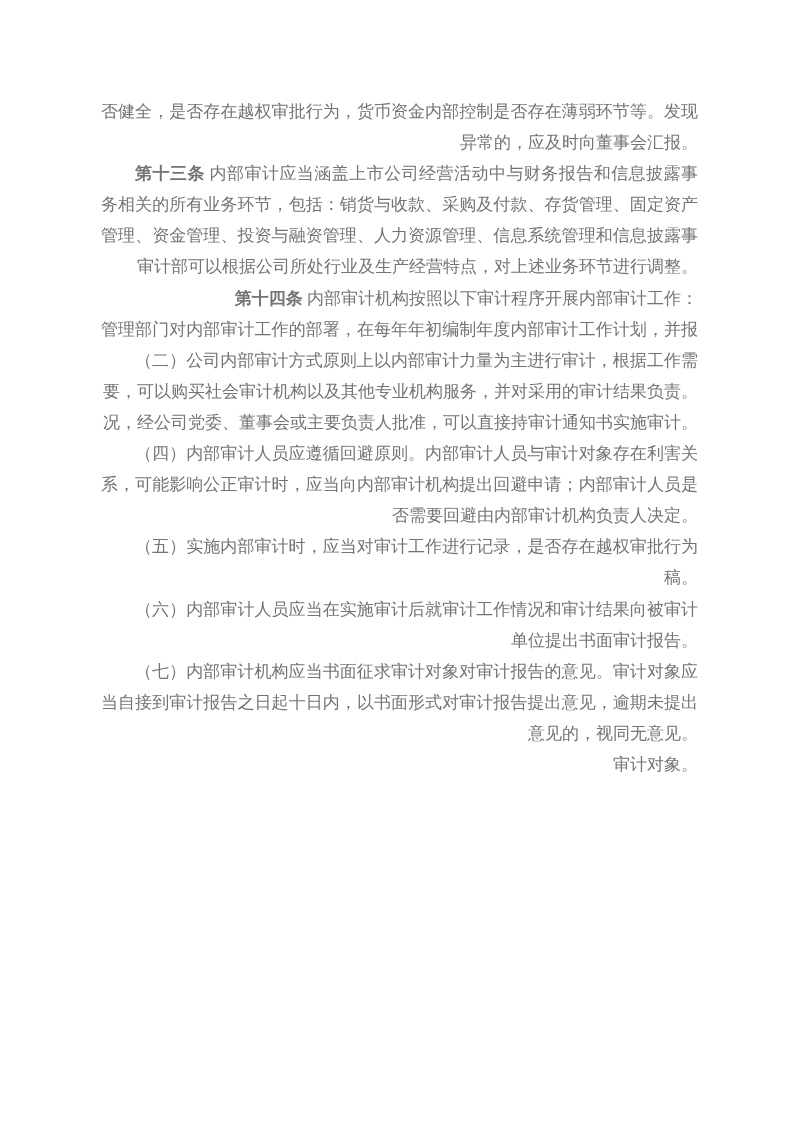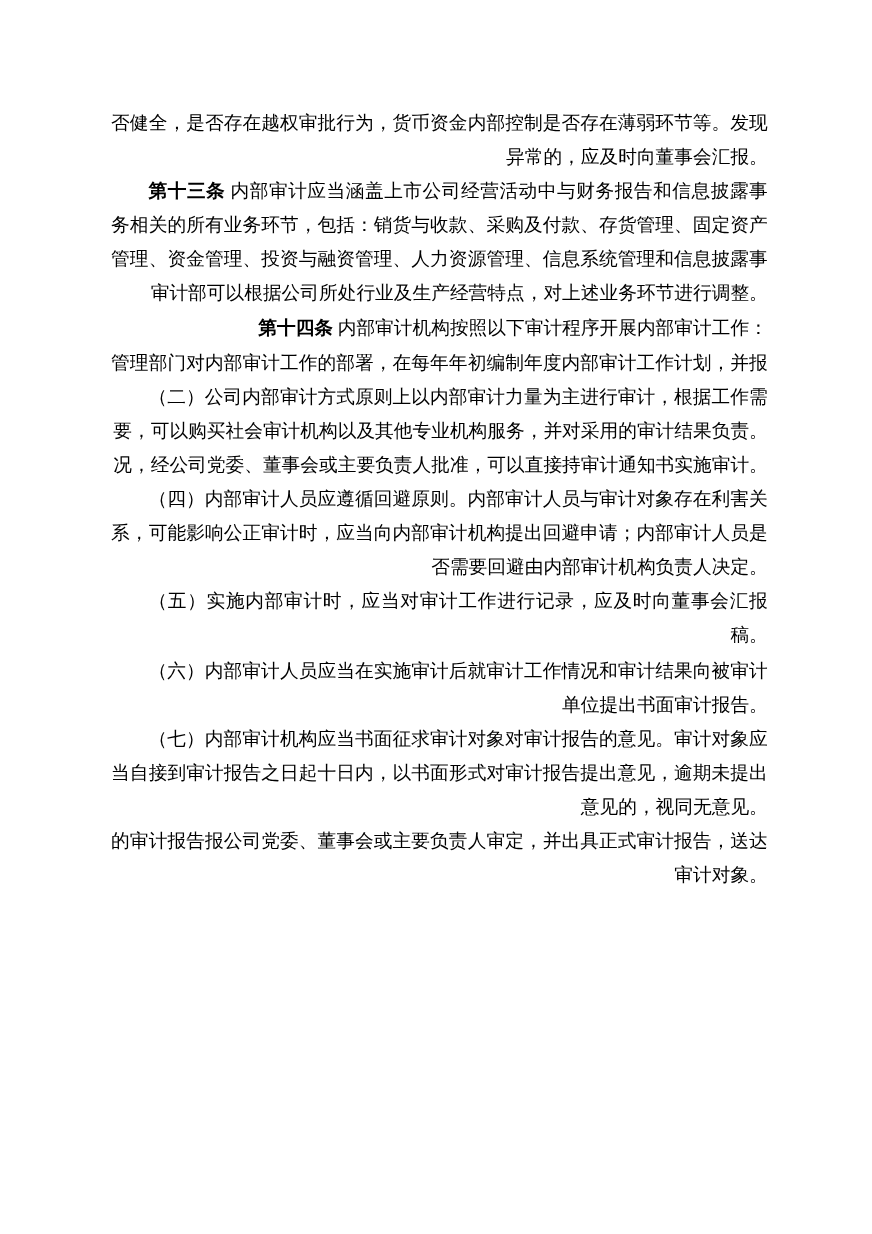--- a/index.html
+++ b/index.html
@@ -36,38 +36,37 @@
     text-align: justify;
     text-align-last: justify;
   }
   .run { font-weight: normal; }
   .run.bold { font-weight: 700; }
 </style>
 </head>
 <body style="background: rgb(255, 255, 255);">
 
 <div class="page">
-  <div class="content" style="color: #000000;">
+  <div class="content" style="color: #737373;">
       <div class="line justify"><span class="run">否健全，是否存在越权审批行为，货币资金内部控制是否存在薄弱环节等。发现</span></div>
       <div class="line"><span class="run">异常的，应及时向董事会汇报。</span></div>
       <div class="line indent justify"><span class="run bold">第十三条</span><span class="run"> 内部审计应当涵盖上市公司经营活动中与财务报告和信息披露事</span></div>
       <div class="line justify"><span class="run">务相关的所有业务环节，包括：销货与收款、采购及付款、存货管理、固定资产</span></div>
       <div class="line justify"><span class="run">管理、资金管理、投资与融资管理、人力资源管理、信息系统管理和信息披露事</span></div>
       <div class="line indent"><span class="run">审计部可以根据公司所处行业及生产经营特点，对上述业务环节进行调整。</span></div>
       <div class="line indent"><span class="run bold">第十四条</span><span class="run"> 内部审计机构按照以下审计程序开展内部审计工作：</span></div>
       <div class="line justify"><span class="run">管理部门对内部审计工作的部署，在每年年初编制年度内部审计工作计划，并报</span></div>
       <div class="line indent justify"><span class="run">（二）公司内部审计方式原则上以内部审计力量为主进行审计，根据工作需</span></div>
       <div class="line"><span class="run">要，可以购买社会审计机构以及其他专业机构服务，并对采用的审计结果负责。</span></div>
       <div class="line"><span class="run">况，经公司党委、董事会或主要负责人批准，可以直接持审计通知书实施审计。</span></div>
       <div class="line indent justify"><span class="run">（四）内部审计人员应遵循回避原则。内部审计人员与审计对象存在利害关</span></div>
       <div class="line justify"><span class="run">系，可能影响公正审计时，应当向内部审计机构提出回避申请；内部审计人员是</span></div>
       <div class="line"><span class="run">否需要回避由内部审计机构负责人决定。</span></div>
-      <div class="line indent justify"><span class="run">（五）实施内部审计时，应当对审计工作进行记录，应及时向董事会汇报</span></div>
+      <div class="line indent justify"><span class="run">（五）实施内部审计时，应当对审计工作进行记录，是否存在越权审批行为</span></div>
       <div class="line"><span class="run">稿。</span></div>
       <div class="line indent justify"><span class="run">（六）内部审计人员应当在实施审计后就审计工作情况和审计结果向被审计</span></div>
       <div class="line"><span class="run">单位提出书面审计报告。</span></div>
       <div class="line indent justify"><span class="run">（七）内部审计机构应当书面征求审计对象对审计报告的意见。审计对象应</span></div>
       <div class="line justify"><span class="run">当自接到审计报告之日起十日内，以书面形式对审计报告提出意见，逾期未提出</span></div>
       <div class="line"><span class="run">意见的，视同无意见。</span></div>
-      <div class="line justify"><span class="run">的审计报告报公司党委、董事会或主要负责人审定，并出具正式审计报告，送达</span></div>
       <div class="line"><span class="run">审计对象。</span></div>
     </div>
 </div>
 
 </body></html>

